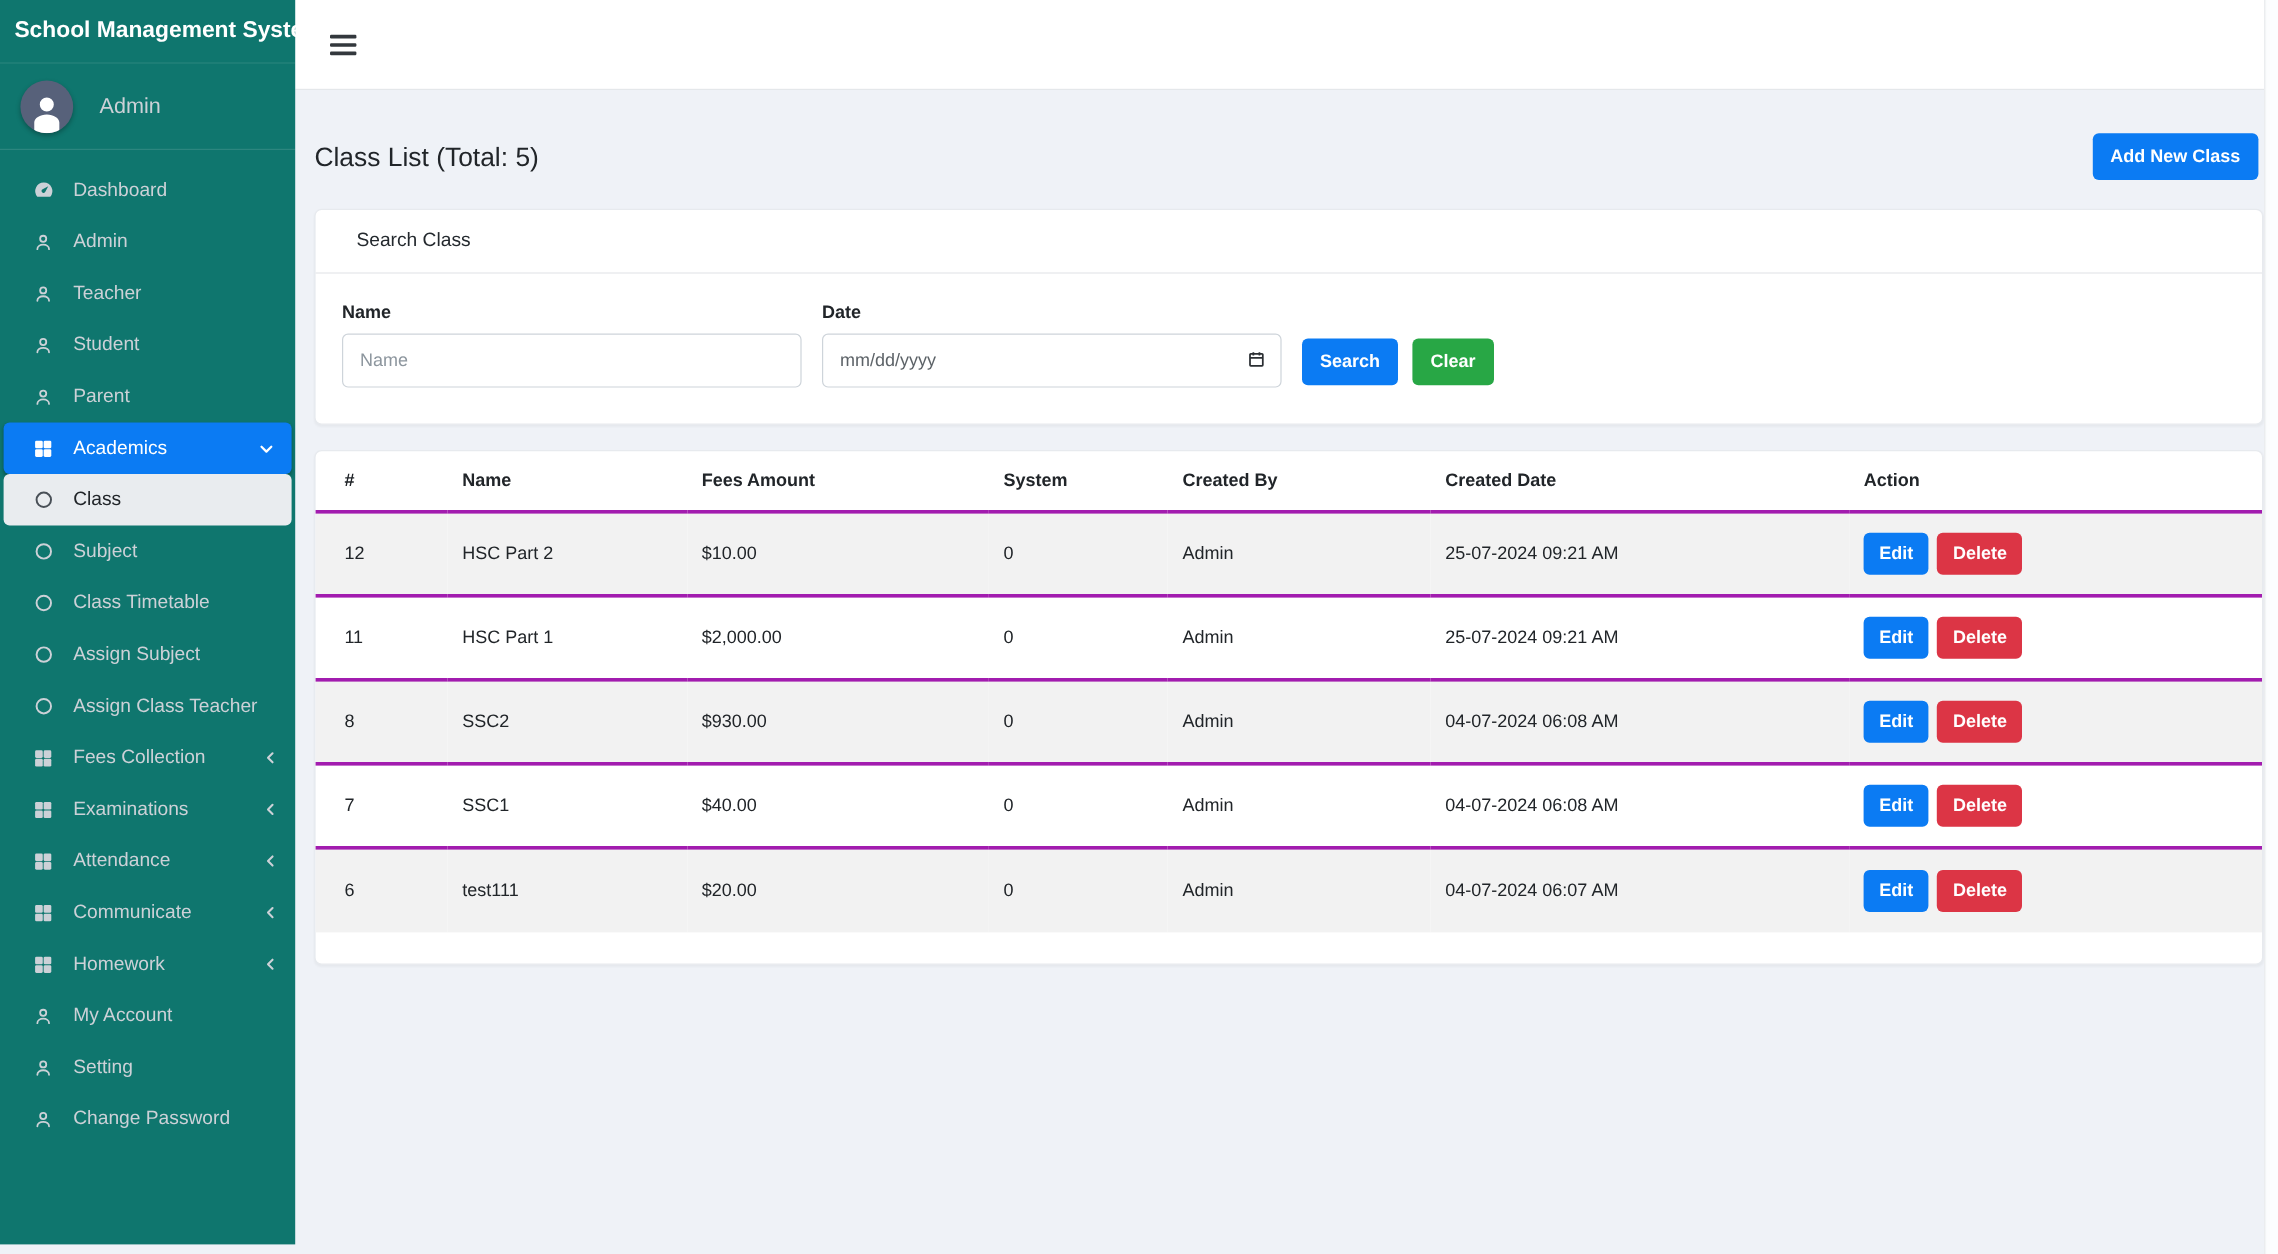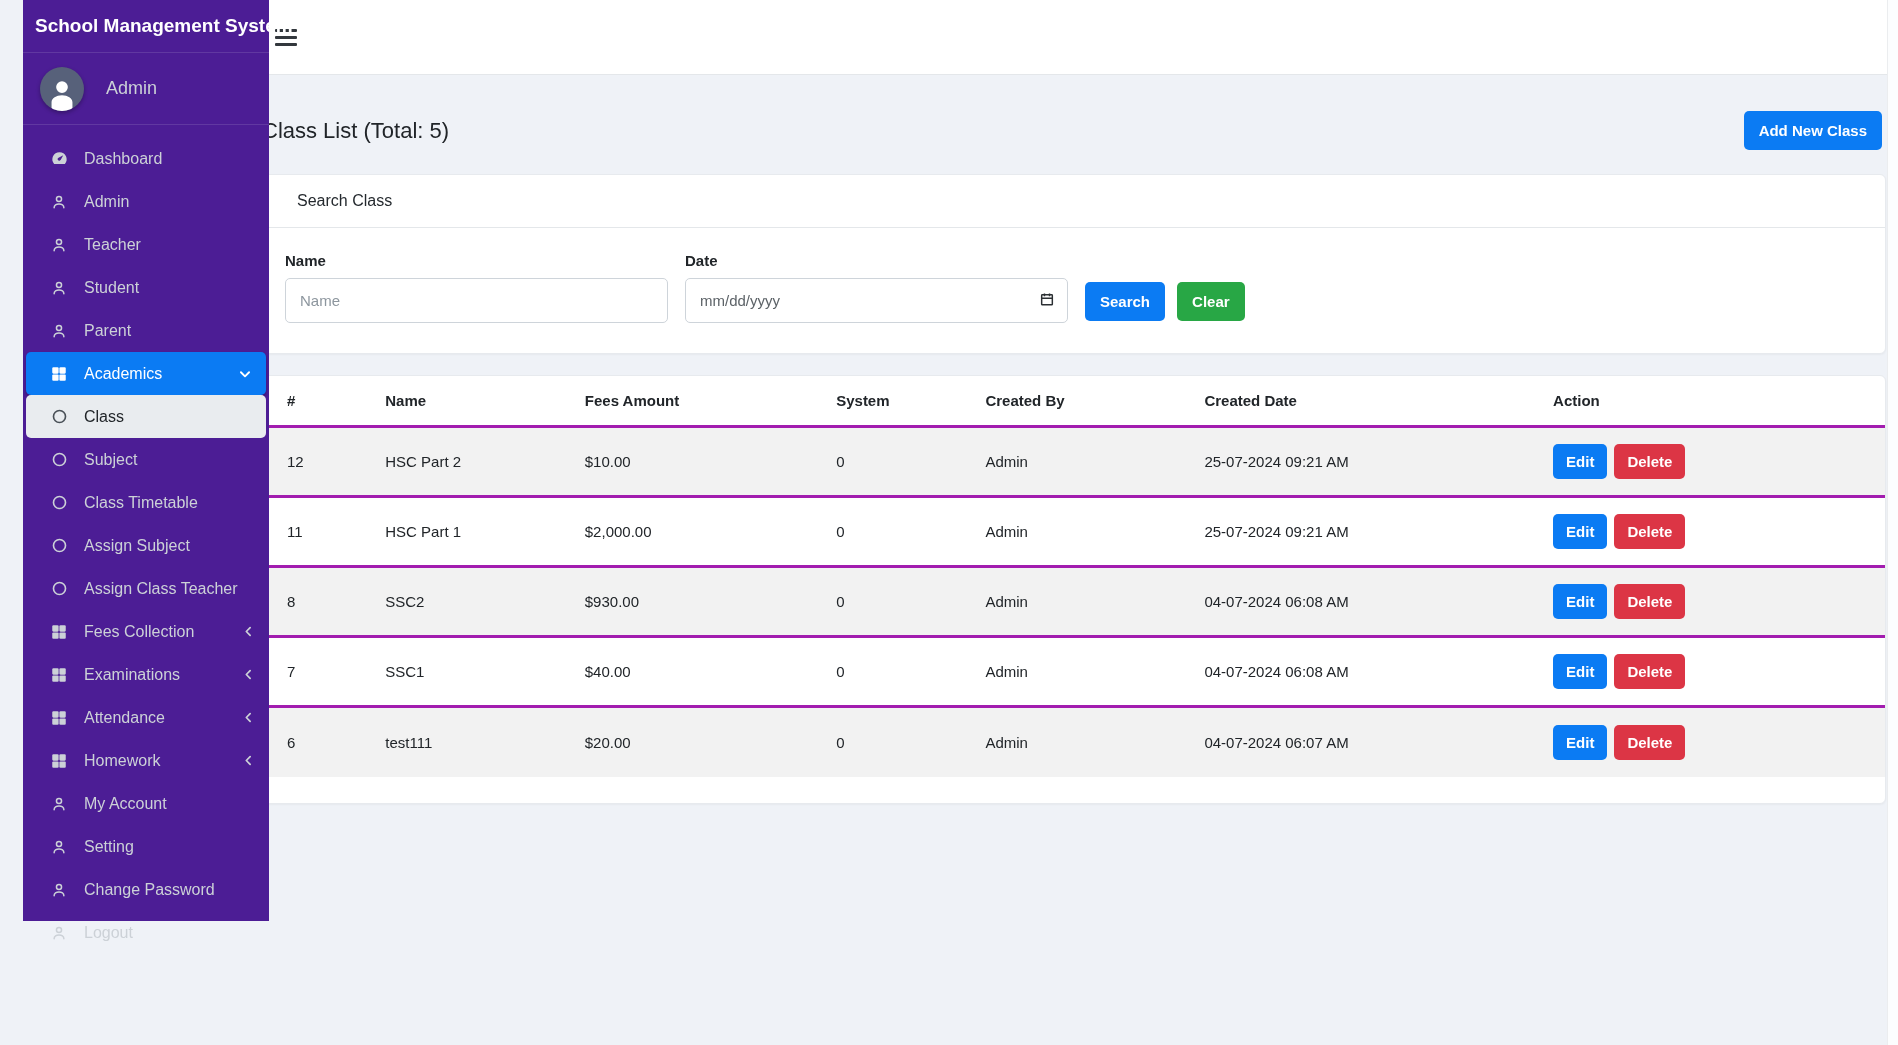--- a/index.html
+++ b/index.html
@@ -1,21 +1,21 @@
 <!DOCTYPE html>
 <html><head>
 <meta charset="utf-8">
 <style>
   * { box-sizing: border-box; }
   html,body { margin:0; padding:0; width:1898px; height:1045px; overflow:hidden;
     font-family:"Liberation Sans", sans-serif; background:#eff2f7; }
 
   
-  .sidebar { position:fixed; left:0; top:0; width:246px; height:921px;
-    background:#4c1d95; color:#ccd1d7; z-index:5;margin-left:23px; }
+  .sidebar { position:fixed; left:0; top:0; width:246px; height:1037px;
+    background:#0f766e; color:#ccd1d7; z-index:5; }
   .sb-header { height:53px; display:flex; align-items:center; padding:0 12px;
     font-size:19px; font-weight:700; color:#fff;
     border-bottom:1px solid rgba(255,255,255,.12); white-space:nowrap; }
   .sb-profile { height:72px; display:flex; align-items:center; padding-left:17px;
     border-bottom:1px solid rgba(255,255,255,.12); }
   .avatar { width:44px; height:44px; border-radius:50%; background:#57617a;
     overflow:hidden; display:flex; align-items:flex-end; justify-content:center;
     box-shadow:0 2px 4px rgba(0,0,0,.3); flex:0 0 44px; }
   .sb-user { margin-left:22px; font-size:18px; color:#ccd1d7; }
   .menu { padding-top:12px; }
@@ -256,40 +256,56 @@
             </svg>
           </span>
         <span>Attendance</span>
         <span class="chev">
             <svg width="13" height="13" viewBox="0 0 24 24" fill="none" stroke="currentColor" stroke-width="3.2" stroke-linecap="round" stroke-linejoin="round">
               <path d="M15 5l-7 7 7 7"></path>
             </svg>
           </span>
       </div>
 
-
-      <div class="item">
-        <span class="ico">
-            <svg width="18" height="18" viewBox="0 0 24 24" fill="currentColor">
-              <rect x="3" y="3" width="8.5" height="8.5" rx="1.5"></rect>
-              <rect x="12.5" y="3" width="8.5" height="8.5" rx="1.5"></rect>
-              <rect x="3" y="12.5" width="8.5" height="8.5" rx="1.5"></rect>
-              <rect x="12.5" y="12.5" width="8.5" height="8.5" rx="1.5"></rect>
-            </svg>
-          </span>
-        <span>Homework</span>
+      <div class="item">
+        <span class="ico">
+            <svg width="18" height="18" viewBox="0 0 24 24" fill="currentColor">
+              <rect x="3" y="3" width="8.5" height="8.5" rx="1.5"></rect>
+              <rect x="12.5" y="3" width="8.5" height="8.5" rx="1.5"></rect>
+              <rect x="3" y="12.5" width="8.5" height="8.5" rx="1.5"></rect>
+              <rect x="12.5" y="12.5" width="8.5" height="8.5" rx="1.5"></rect>
+            </svg>
+          </span>
+        <span>Communicate</span>
         <span class="chev">
             <svg width="13" height="13" viewBox="0 0 24 24" fill="none" stroke="currentColor" stroke-width="3.2" stroke-linecap="round" stroke-linejoin="round">
               <path d="M15 5l-7 7 7 7"></path>
             </svg>
           </span>
       </div>
 
       <div class="item">
         <span class="ico">
+            <svg width="18" height="18" viewBox="0 0 24 24" fill="currentColor">
+              <rect x="3" y="3" width="8.5" height="8.5" rx="1.5"></rect>
+              <rect x="12.5" y="3" width="8.5" height="8.5" rx="1.5"></rect>
+              <rect x="3" y="12.5" width="8.5" height="8.5" rx="1.5"></rect>
+              <rect x="12.5" y="12.5" width="8.5" height="8.5" rx="1.5"></rect>
+            </svg>
+          </span>
+        <span>Homework</span>
+        <span class="chev">
+            <svg width="13" height="13" viewBox="0 0 24 24" fill="none" stroke="currentColor" stroke-width="3.2" stroke-linecap="round" stroke-linejoin="round">
+              <path d="M15 5l-7 7 7 7"></path>
+            </svg>
+          </span>
+      </div>
+
+      <div class="item">
+        <span class="ico">
             <svg width="18" height="18" viewBox="0 0 24 24" fill="none" stroke="currentColor" stroke-width="2">
               <circle cx="12" cy="8" r="3.4"></circle>
               <path d="M5.5 19.5c0-3 3-5 6.5-5s6.5 2 6.5 5" stroke-linecap="round"></path>
             </svg>
           </span>
         <span>My Account</span>
       </div>
 
       <div class="item">
         <span class="ico">
@@ -304,29 +320,20 @@
       <div class="item">
         <span class="ico">
             <svg width="18" height="18" viewBox="0 0 24 24" fill="none" stroke="currentColor" stroke-width="2">
               <circle cx="12" cy="8" r="3.4"></circle>
               <path d="M5.5 19.5c0-3 3-5 6.5-5s6.5 2 6.5 5" stroke-linecap="round"></path>
             </svg>
           </span>
         <span>Change Password</span>
       </div>
 
-      <div class="item">
-        <span class="ico">
-            <svg width="18" height="18" viewBox="0 0 24 24" fill="none" stroke="currentColor" stroke-width="2">
-              <circle cx="12" cy="8" r="3.4"></circle>
-              <path d="M5.5 19.5c0-3 3-5 6.5-5s6.5 2 6.5 5" stroke-linecap="round"></path>
-            </svg>
-          </span>
-        <span>Logout</span>
-      </div>
 
     </nav>
   </aside>
 
   <div class="main">
 
     <header class="topbar">
       <div class="hamburger">
         <span></span>
           <span></span>

